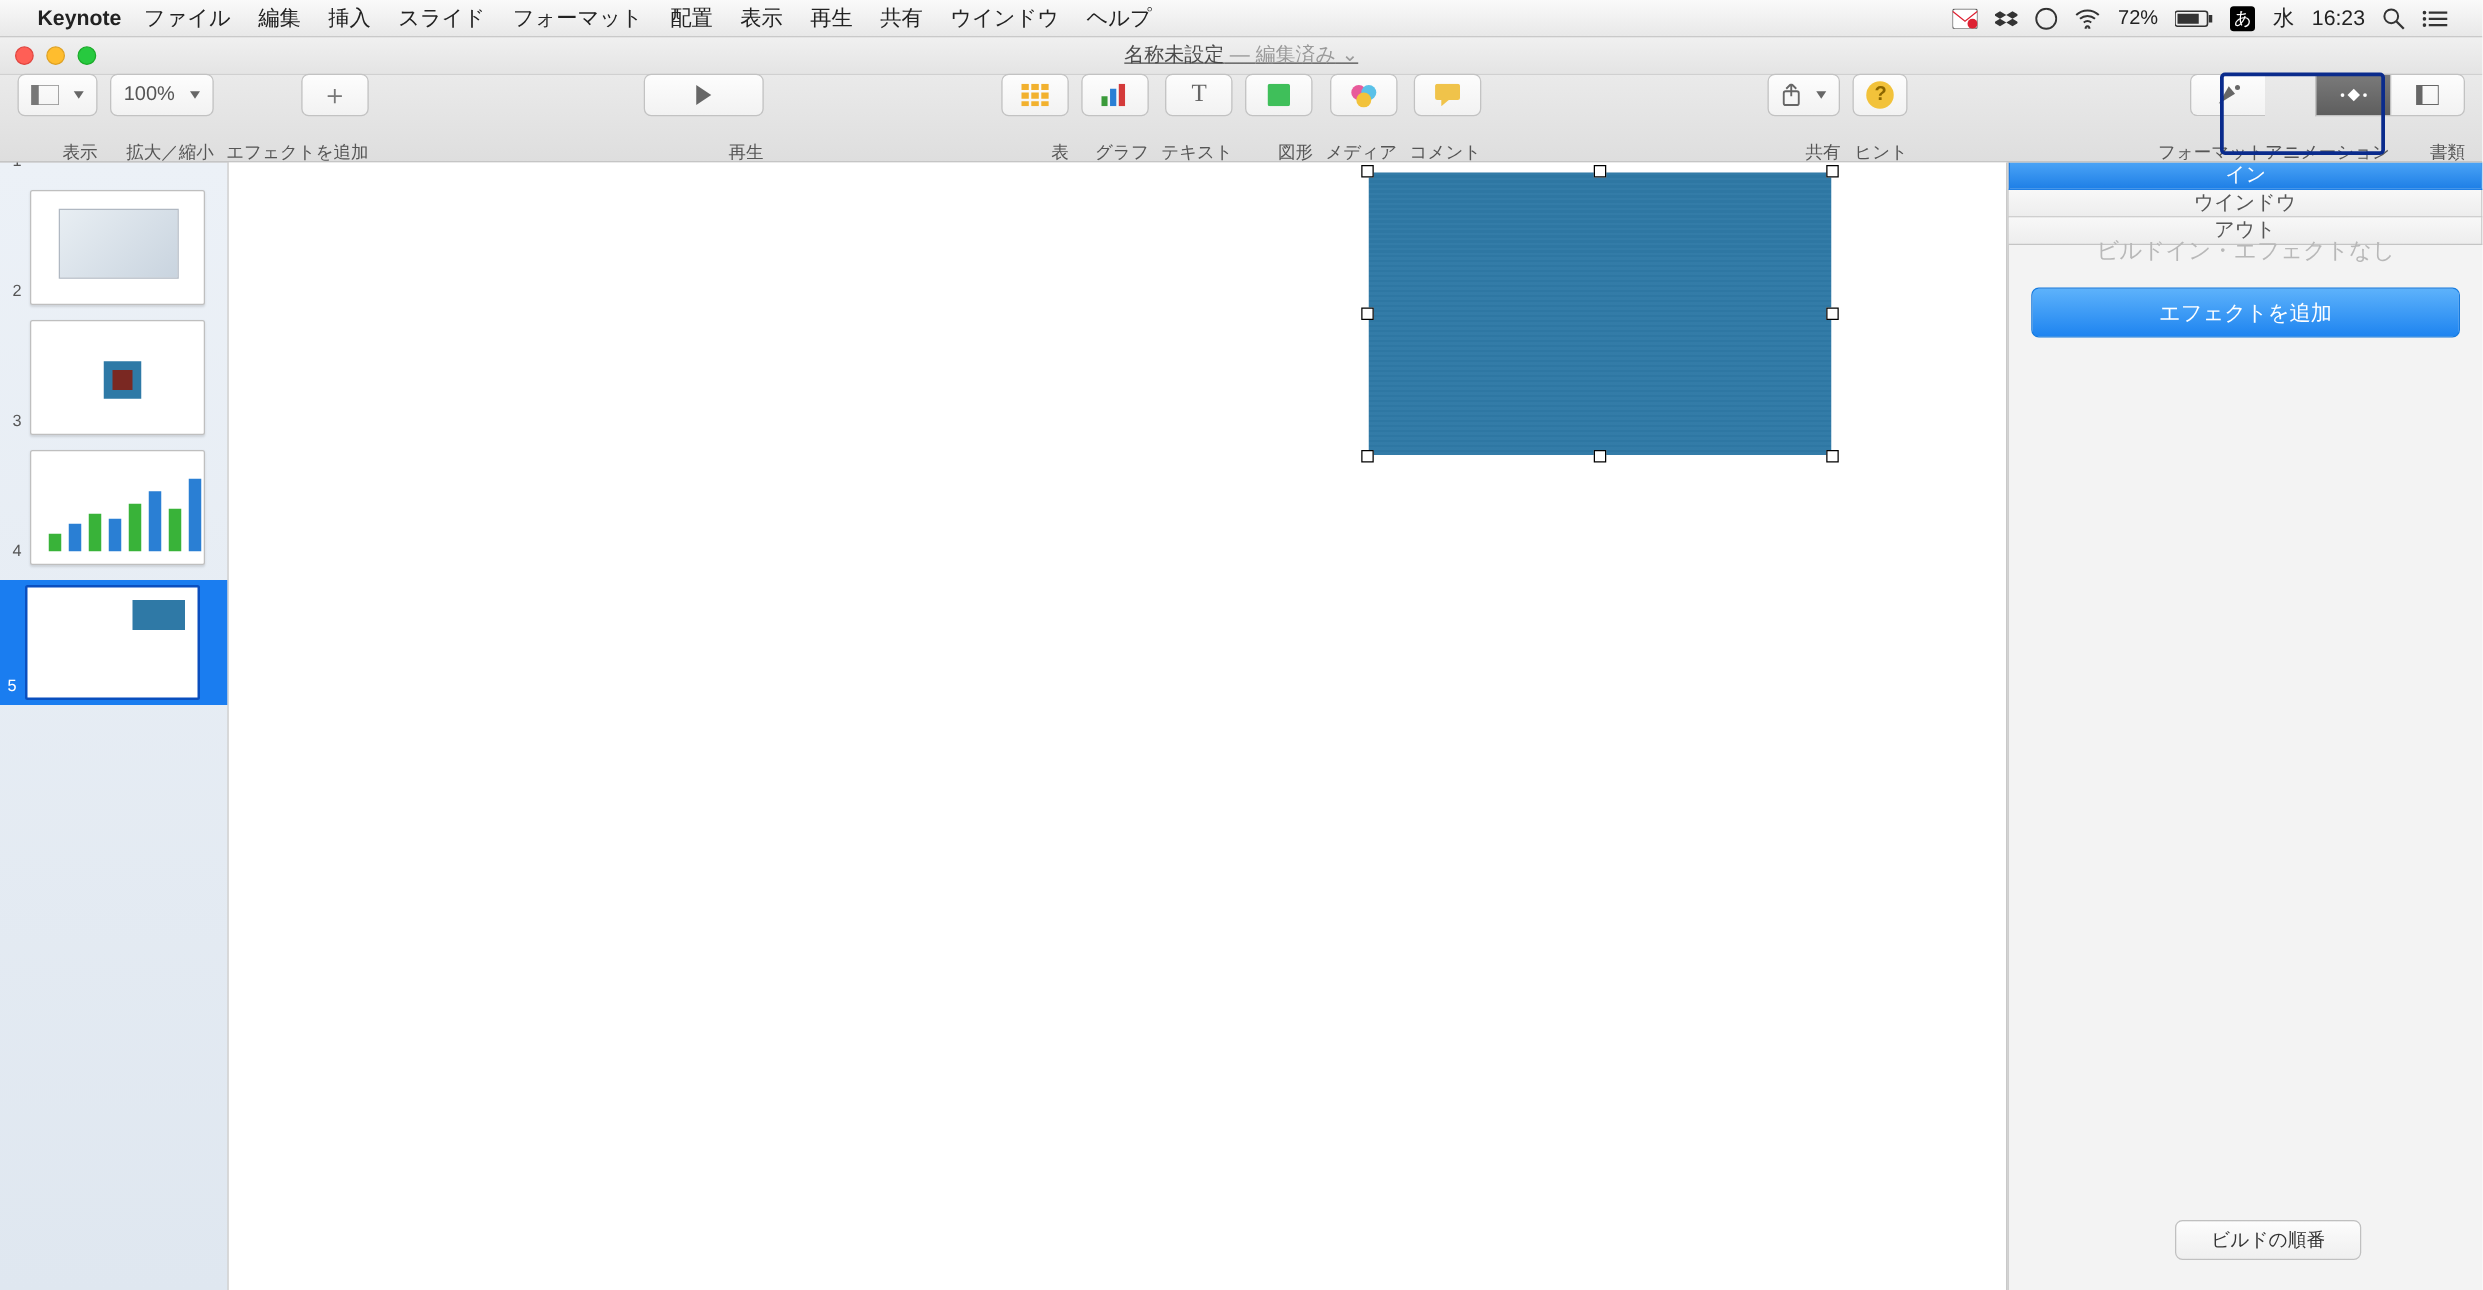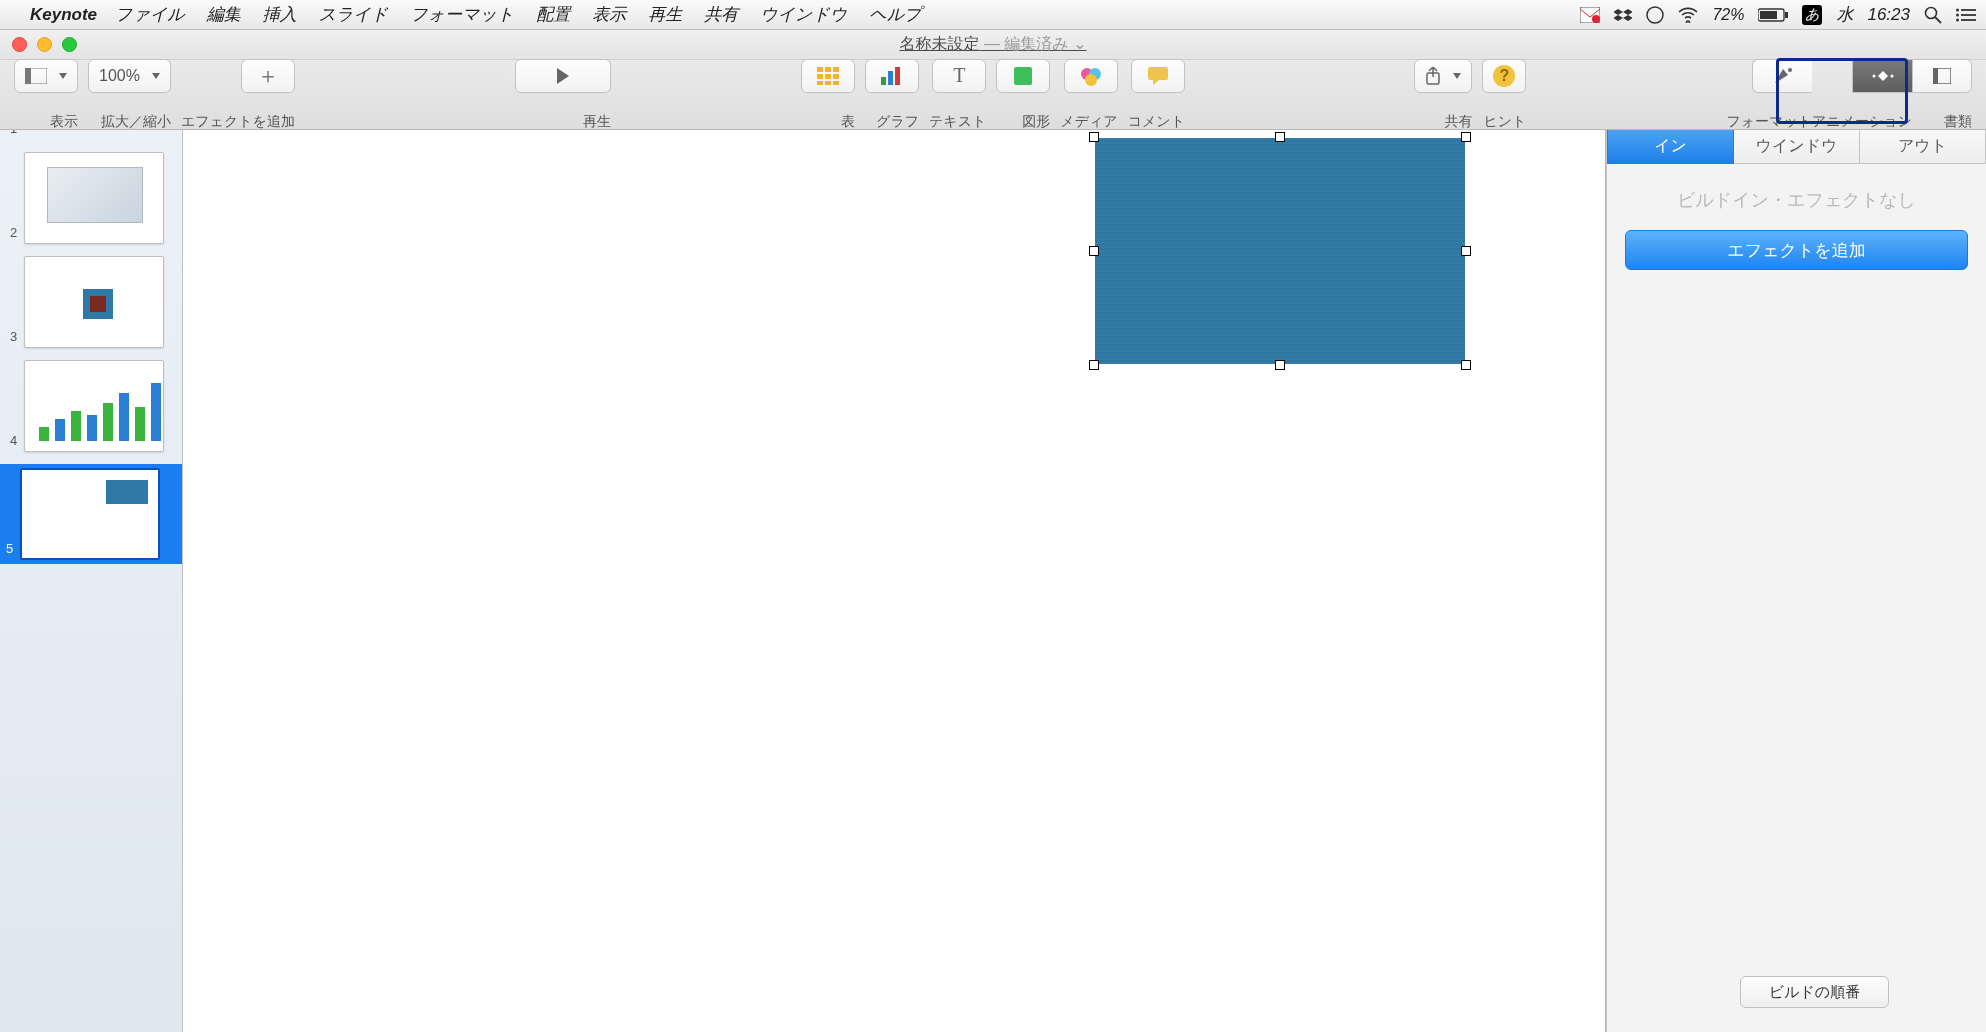--- a/index.html
+++ b/index.html
@@ -1,19 +1,19 @@
 <!DOCTYPE html>
 <html><head>
   <meta charset="utf-8">
   <style>
     * { margin: 0; padding: 0; box-sizing: border-box; font-family: -apple-system, "Helvetica Neue", Arial, sans-serif; }
     body { width: 1986px; height: 1032px; transform-origin: top left; background: #f5f5f5; overflow: hidden; }
 
     
-    .menubar { height: 30px; background: linear-gradient(#fafafa,#e8e8e8); border-bottom: 1px solid #bcbcbc; display: flex; align-items: center; font-size: 17px; padding: 0 10px 0 14px; color: #222; font-style: italic; }
+    .menubar { height: 30px; background: linear-gradient(#fafafa,#e8e8e8); border-bottom: 1px solid #bcbcbc; display: flex; align-items: center; font-size: 17px; padding: 0 28px 0 14px; color: #222; }
     .menubar .apple { margin-right: 16px; font-size: 20px; }
     .menubar .app-name { font-weight: 700; margin-right: 18px; }
     .menubar .menu-item { margin-right: 22px; cursor: default; }
     .menubar .right { margin-left: auto; display: flex; align-items: center; gap: 14px; }
     .menubar .right .icn { display: inline-flex; align-items: center; justify-content: center; }
     .menubar .right .batt { font-size: 16px; }
 
     
     .titlebar { height: 30px; background: linear-gradient(#f0f0f0,#e4e4e4); border-bottom: 1px solid #d0d0d0; display: flex; align-items: center; position: relative; }
     .traffic { display: flex; gap: 10px; margin-left: 12px; }
@@ -71,21 +71,21 @@
     .canvas { flex:1; background:#fff; border-right:1px solid #b8b8b8; position:relative; }
     .shape-sel { position:absolute; }
     .shape-sel .rect { background:#2f79a6; background-image: repeating-linear-gradient(0deg, rgba(255,255,255,.02) 0 2px, rgba(0,0,0,.02) 2px 4px); width:100%; height:100%; }
     .handle{ position:absolute; width:10px; height:10px; background:#fff; border:1.5px solid #000; }
     .h-tl{top:-6px; left:-6px} .h-tm{top:-6px; left:calc(50% - 5px)} .h-tr{top:-6px; right:-6px}
     .h-ml{top:calc(50% - 5px); left:-6px} .h-mr{top:calc(50% - 5px); right:-6px}
     .h-bl{bottom:-6px; left:-6px} .h-bm{bottom:-6px; left:calc(50% - 5px)} .h-br{bottom:-6px; right:-6px}
 
     
     .inspector { width: 380px; background:#f3f3f3; display:flex; flex-direction:column; border-left:1px solid #c4c4c4;}
-    .seg-tabs { display:flex; height:34px; }
+    .seg-tabs { display:flex; height:34px;flex-direction:column; }
     .seg-tabs div{ flex:1; display:flex; align-items:center; justify-content:center; font-size:16px; border:1px solid #c4c4c4; border-top:none; color:#555; background:linear-gradient(#f8f8f8,#ededed); cursor:default;}
     .seg-tabs div+div{ border-left:none;}
     .seg-tabs .active{ background:linear-gradient(#4aa3f6,#1e7fe6); color:#fff; border-color:#1e7fe6;}
     .ins-body{ flex:1; padding: 24px 18px; display:flex; flex-direction:column; align-items:center; gap:18px;}
     .ins-msg{ color:#b8b8b8; font-size:18px; }
     .btn-primary{ width:100%; height:40px; border-radius:6px; border:1px solid #157be0; background:linear-gradient(#5db2fb,#1e84f0); color:#fff; font-size:17px; display:flex; align-items:center; justify-content:center;text-align:right;}
     .ins-footer{ padding: 0 24px 24px; display:flex; justify-content:center;}
     .btn-plain{ height:32px; padding:0 28px; border-radius:6px; border:1px solid #c0c0c0; background:linear-gradient(#fdfdfd,#efefef); font-size:15px; color:#333; display:flex; align-items:center; justify-content:center;margin-left:36px;}
 
     

